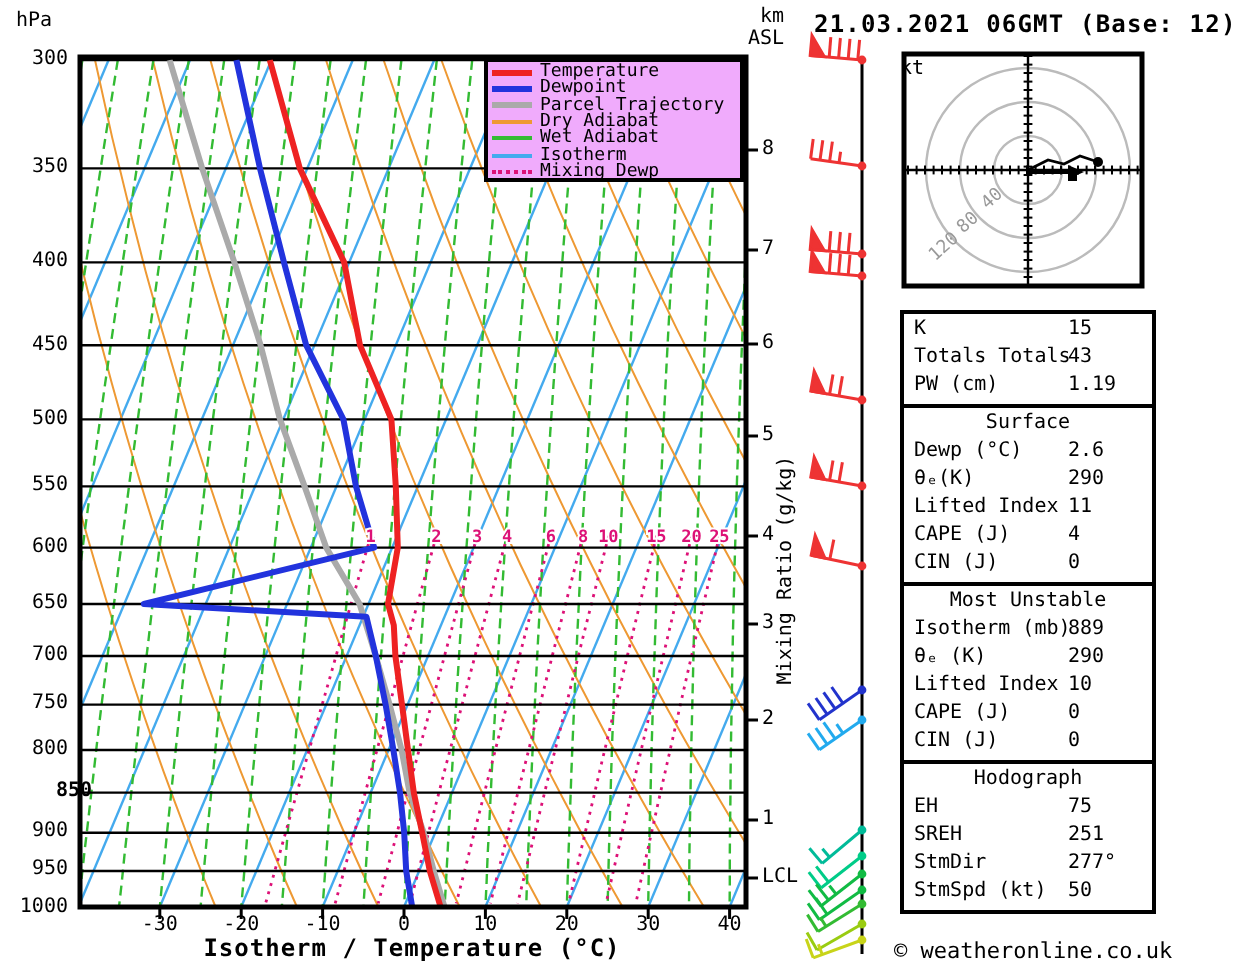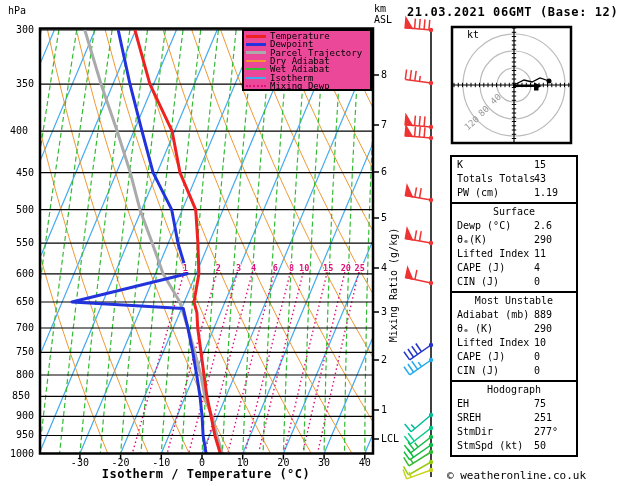--- a/index.html
+++ b/index.html
@@ -3,30 +3,30 @@
 <meta charset="utf-8">
 <style>
   html,body{margin:0;padding:0;background:#fff;}
   #app{position:relative;width:629px;height:486px;background:#fff;overflow:hidden;
        font-family:"DejaVu Sans Mono",monospace;color:#000;}
   #fig{position:absolute;left:0;top:0;}
   .txt{position:absolute;white-space:pre;color:#000;}
   .title{left:54px;top:5px;font-weight:bold;font-size:12px;letter-spacing:0.9px;}
   .date{left:407px;top:5px;font-weight:bold;font-size:12px;letter-spacing:0.6px;text-align:right;}
   .hpa{left:8px;top:5px;font-size:10px;}
-  .kmasl{left:374px;top:3px;font-size:10px;line-height:11px;text-align:left;}
+  .kmasl{left:374px;top:3px;font-size:10px;line-height:11px;text-align:right;}
   .xlabel{left:206px;top:467px;transform:translateX(-50%);font-weight:bold;font-size:12px;letter-spacing:0.5px;}
   .mrlabel{left:393px;top:285px;transform:translate(-50%,-50%) rotate(-90deg);font-size:10px;}
-  .ktlabel{left:467px;top:29px;font-size:10px;}
+  .ktlabel{left:450px;top:29px;font-size:10px;}
   .copyright{left:447px;top:469px;font-weight:normal;font-size:11px;}
   .ticklabel{position:absolute;font-size:10px;}
   .plabel{width:30px;text-align:right;}
   .tlabel{width:40px;text-align:center;}
   .klabel{width:30px;text-align:left;}
-  #legend{position:absolute;left:242px;top:29px;width:130px;height:62px;background:#ec4899;
+  #legend{position:absolute;left:242px;top:29px;width:130px;height:62px;background:#f0abfc;
           border:2px solid #000;z-index:5;box-sizing:border-box;padding-top:1px;}
   .lrow{display:flex;align-items:center;height:8.3px;font-size:9px;line-height:8px;padding-left:2px;}
   .swatch{display:inline-block;width:20px;height:0;margin-right:4px;flex:none;}
   #tables{position:absolute;left:450px;top:155px;width:128px;z-index:5;}
   .tbox{border:2px solid #000;background:#fff;box-sizing:border-box;width:128px;
         margin-top:-2px;padding:1px 0 2px 0;}
   .tbox:first-child{margin-top:0;}
   .ttitle{text-align:center;font-size:10px;line-height:14px;}
   .trow{position:relative;font-size:10px;line-height:14px;padding-left:5px;}
   .tval{position:absolute;left:82px;top:0;}
@@ -423,21 +423,21 @@
           <div class="tval">4</div>
         </div>
         <div class="trow">
           <div class="">CIN (J)</div>
           <div class="tval">0</div>
         </div>
       </div>
       <div class="tbox">
         <div class="ttitle">Most Unstable</div>
         <div class="trow">
-          <div class="">Adiabat (mb)</div>
+          <div class="">Isotherm (mb)</div>
           <div class="tval">889</div>
         </div>
         <div class="trow">
           <div class="">θₑ (K)</div>
           <div class="tval">290</div>
         </div>
         <div class="trow">
           <div class="">Lifted Index</div>
           <div class="tval">10</div>
         </div>
@@ -474,30 +474,30 @@
 <div class="ticklabel tlabel" style="left: 59.9px; top: 457px;">-30</div>
     <div class="ticklabel tlabel" style="left: 100.6px; top: 457px;">-20</div>
     <div class="ticklabel tlabel" style="left: 141.3px; top: 457px;">-10</div>
     <div class="ticklabel tlabel" style="left: 182px; top: 457px;">0</div>
     <div class="ticklabel tlabel" style="left: 222.7px; top: 457px;">10</div>
     <div class="ticklabel tlabel" style="left: 263.4px; top: 457px;">20</div>
     <div class="ticklabel tlabel" style="left: 304.1px; top: 457px;">30</div>
     <div class="ticklabel tlabel" style="left: 344.8px; top: 457px;">40</div>
     <div class="ticklabel plabel" style="left: 4px; top: 24px;">300</div>
     <div class="ticklabel plabel" style="left: 4px; top: 78.2228px;">350</div>
-    <div class="ticklabel plabel" style="left: 4px; top: 125.193px; text-align: center;">400</div>
+    <div class="ticklabel plabel" style="left: 4px; top: 125.193px;">400</div>
     <div class="ticklabel plabel" style="left: 4px; top: 166.623px;">450</div>
     <div class="ticklabel plabel" style="left: 4px; top: 203.684px;">500</div>
     <div class="ticklabel plabel" style="left: 4px; top: 237.21px;">550</div>
     <div class="ticklabel plabel" style="left: 4px; top: 267.816px;">600</div>
     <div class="ticklabel plabel" style="left: 4px; top: 295.971px;">650</div>
     <div class="ticklabel plabel" style="left: 4px; top: 322.039px;">700</div>
     <div class="ticklabel plabel" style="left: 4px; top: 346.307px;">750</div>
     <div class="ticklabel plabel" style="left: 4px; top: 369.009px;">800</div>
-    <div class="ticklabel plabel" style="left: 0; top: 390.334px;">850</div>
+    <div class="ticklabel plabel" style="left: 16px; top: 390.334px; font-weight: bold;">850</div>
     <div class="ticklabel plabel" style="left: 4px; top: 410.439px;">900</div>
     <div class="ticklabel plabel" style="left: 4px; top: 429.457px;">950</div>
     <div class="ticklabel plabel" style="left: 4px; top: 447.5px;">1000</div>
     <div class="ticklabel klabel" style="left: 381px; top: 69px;">8</div>
     <div class="ticklabel klabel" style="left: 381px; top: 119px;">7</div>
     <div class="ticklabel klabel" style="left: 381px; top: 166px;">6</div>
     <div class="ticklabel klabel" style="left: 381px; top: 212px;">5</div>
     <div class="ticklabel klabel" style="left: 381px; top: 262px;">4</div>
     <div class="ticklabel klabel" style="left: 381px; top: 306px;">3</div>
     <div class="ticklabel klabel" style="left: 381px; top: 354px;">2</div>

